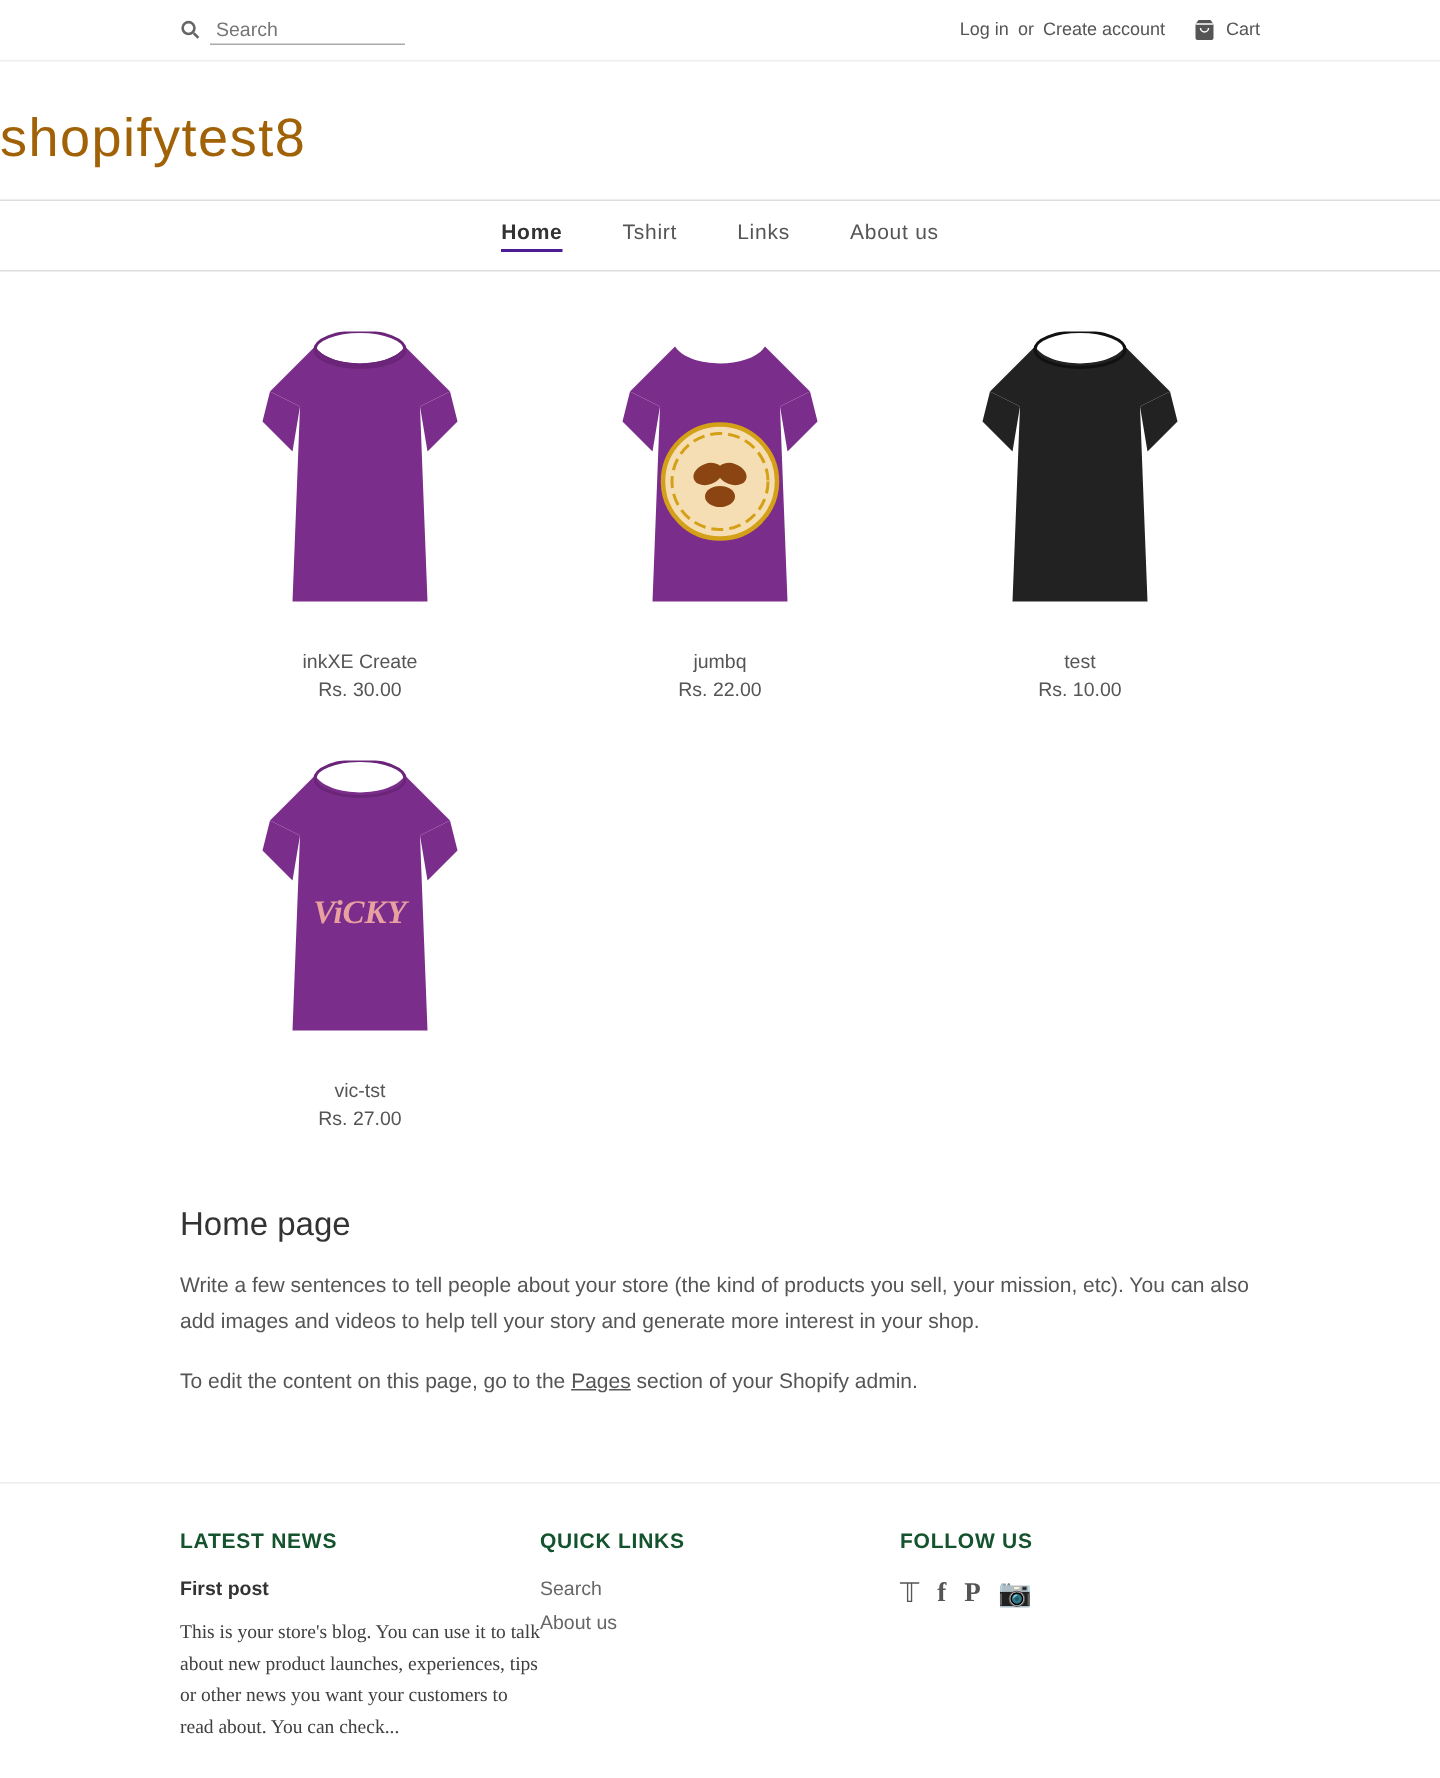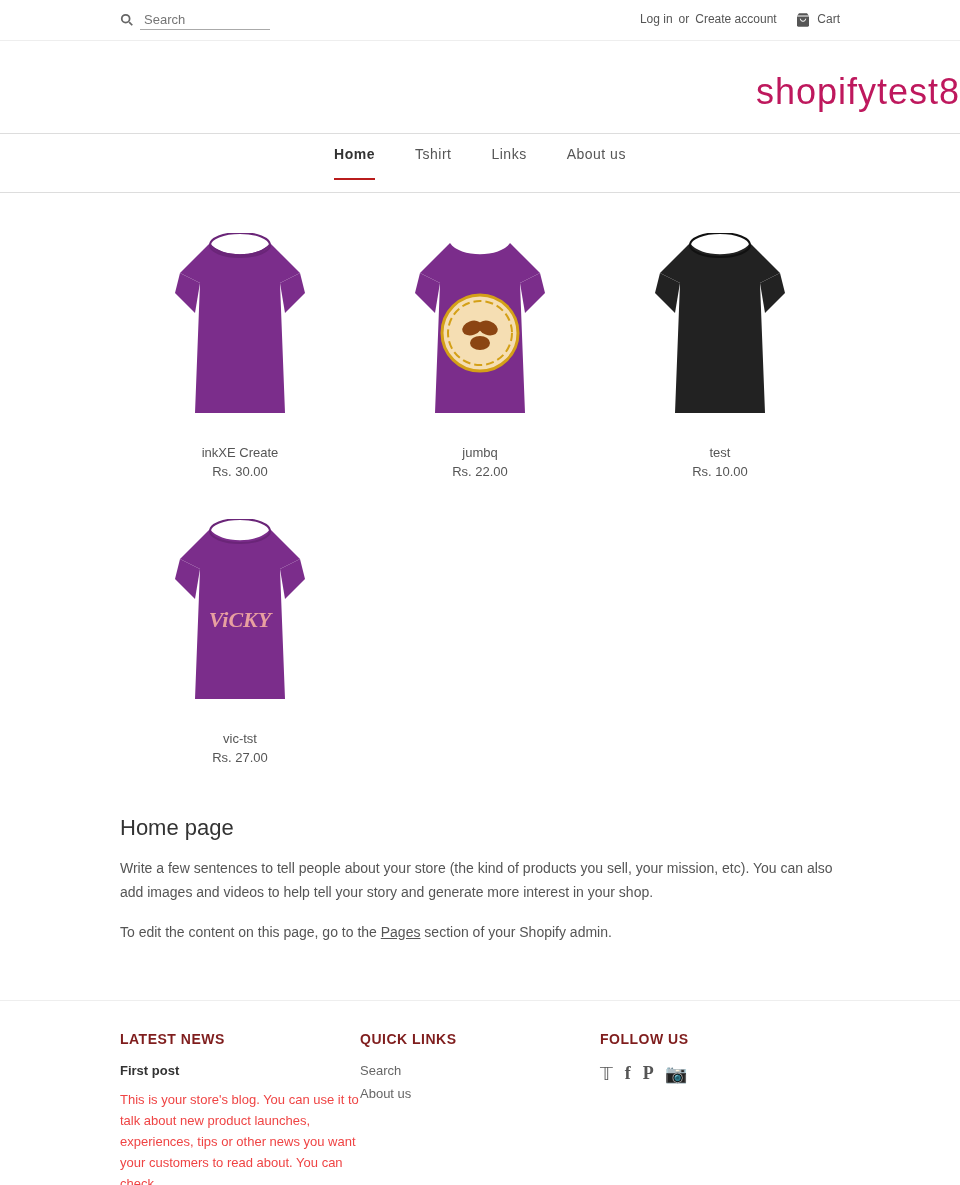--- a/index.html
+++ b/index.html
@@ -34,48 +34,48 @@
       font-size: 12px;
       color: #555;
     }
     .header-auth a {
       color: #555;
       text-decoration: none;
     }
 
     
     .site-title {
-      text-align: right;
+      text-align: left;
       font-size: 36px;
       font-weight: 400;
       letter-spacing: 1px;
       padding: 30px 0 20px;
-      color: #be185d;
+      color: #a16207;
     }
 
     
     .nav {
       border-top: 1px solid #ddd;
       border-bottom: 1px solid #ddd;
       display: flex;
       justify-content: center;
       gap: 40px;
       padding: 12px 0;
     }
     .nav a {
       text-decoration: none;
       color: #555;
       font-size: 14px;
       letter-spacing: 0.5px;
     }
     .nav a.active {
       color: #333;
       font-weight: 600;
-      border-bottom: 2px solid #b91c1c;
-      padding-bottom: 16px;
+      border-bottom: 2px solid #4c1d95;
+      padding-bottom: 4px;
     }
 
     
     .products-grid {
       display: flex;
       flex-wrap: wrap;
       padding: 20px 120px;
       gap: 0;
     }
     .product-card {
@@ -129,43 +129,44 @@
       padding: 30px 120px;
       display: flex;
       gap: 0;
     }
     .footer-col {
       flex: 1;
     }
     .footer-heading {
       font-size: 14px;
       font-weight: 600;
-      color: #7f1d1d;
+      color: #14532d;
       margin-bottom: 16px;
       text-transform: uppercase;
       letter-spacing: 0.5px;
     }
     .footer-link {
       display: block;
       font-size: 13px;
       color: #666;
       text-decoration: none;
       margin-bottom: 8px;
       cursor: pointer;
     }
     .footer-post-title {
       font-size: 13px;
       color: #333;
       font-weight: 600;
       margin-bottom: 12px;
     }
     .footer-post-text {
       font-size: 13px;
-      color: #ef4444;
+      color: #404040;
       line-height: 1.6;
+      font-family: Liberation Serif, serif;
     }
     .social-icons {
       display: flex;
       gap: 12px;
       margin-top: 4px;
     }
     .social-icon {
       font-size: 18px;
       color: #555;
       cursor: pointer;

